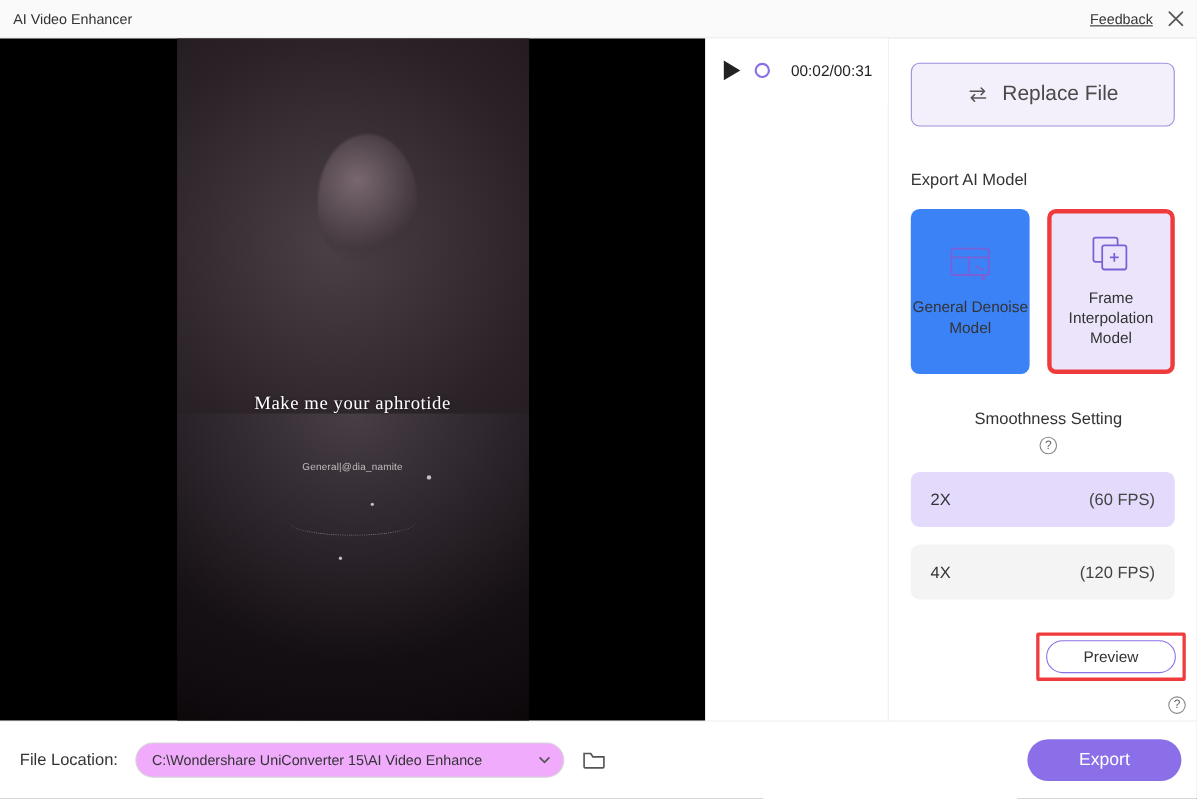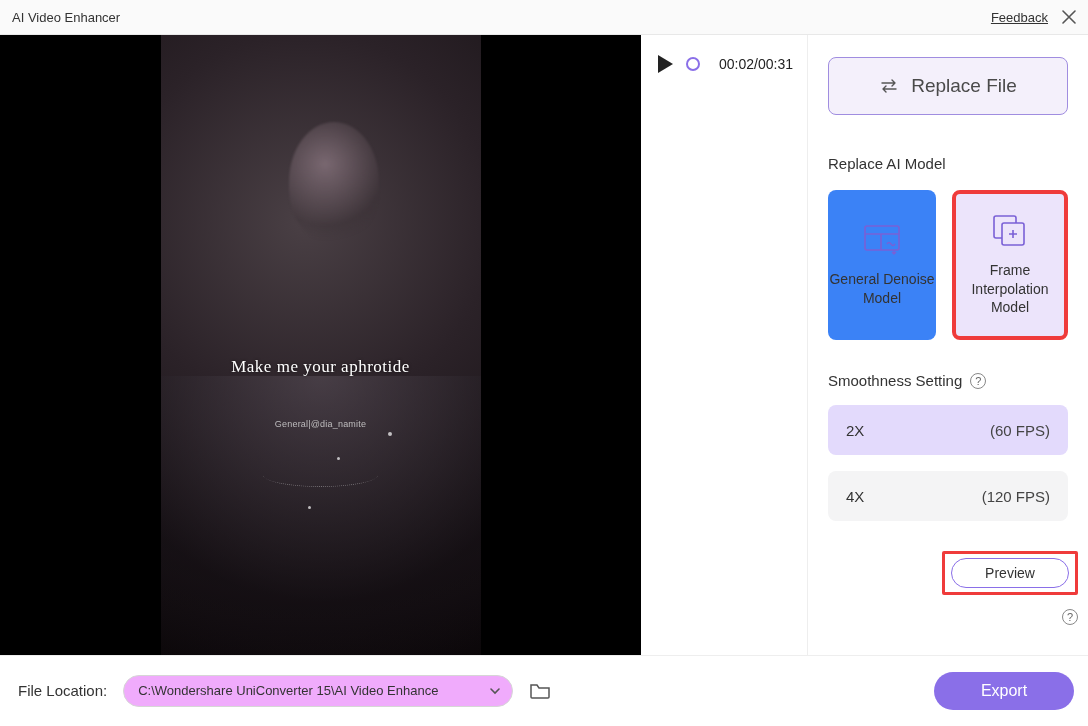--- a/index.html
+++ b/index.html
@@ -28,21 +28,21 @@
   .seekbar { flex:1; position:relative; height: 6px; background:#ececec; border-radius:4px; cursor:pointer; }
   .seek-fill { position:absolute; left:0; top:0; bottom:0; width: 6%; background:#8a6fe8; border-radius:4px; }
   .seek-thumb { position:absolute; top:50%; left:6%; width:14px; height:14px; border-radius:50%; background:#fff; border:2px solid #8a6fe8; transform:translate(-50%,-50%); }
   .timecode { font-size: 14px; color:#222; min-width:86px; text-align:right; }
 
   .side-panel { flex:1; padding: 22px 10px 0 20px; overflow:hidden; display:flex; flex-direction:column; }
   .replace-btn { border:1px solid #a08de0; background:#f4f0fb; height: 58px; border-radius:8px; display:flex; align-items:center; justify-content:center; gap:12px; cursor:pointer; color:#4a4a4a; font-size:19px; margin-right:10px; }
   .replace-btn svg { color:#555; }
 
   .section-label { margin-top: 40px; font-size:15px; color:#333; }
-  .section-label.with-help { display:flex; align-items:center; gap:8px; margin-top: 32px; }
+  .section-label.with-help { display:flex; align-items:center; gap:8px; margin-top: 32px; flex-direction: column; }
 
   .model-row { display:flex; gap:16px; margin-top:18px; margin-right:10px; }
   .model-card { flex:1; height:150px; border-radius:8px; display:flex; flex-direction:column; align-items:center; justify-content:center; gap:14px; cursor:pointer; font-size:14px; color:#333; text-align:center; line-height:1.35; }
   .model-card.inactive { background:#3b82f6; }
   .model-card.active { background:#ece4fb; border:4px solid #ef3b3b; padding-top: 0; }
   .model-card svg { color:#7a60d6; }
 
   .help-icon { width:16px; height:16px; border:1px solid #888; border-radius:50%; display:inline-flex; align-items:center; justify-content:center; font-size:11px; color:#666; cursor:pointer; }
 
   .smooth-list { margin-top: 16px; display:flex; flex-direction:column; gap:16px; margin-right:10px; }
@@ -110,21 +110,21 @@
 
   <div class="side-panel">
     <div class="replace-btn">
       <svg width="20" height="14" viewBox="0 0 20 14">
         <path d="M3 4 H16 M13 1 L16 4 L13 7" stroke="currentColor" stroke-width="1.4" fill="none" stroke-linecap="round" stroke-linejoin="round"></path>
         <path d="M17 10 H4 M7 7 L4 10 L7 13" stroke="currentColor" stroke-width="1.4" fill="none" stroke-linecap="round" stroke-linejoin="round"></path>
       </svg>
       <span>Replace File</span>
     </div>
 
-    <div class="section-label">Replace AI Model</div>
+    <div class="section-label">Export AI Model</div>
 
     <div class="model-row">
       <div class="model-card inactive">
         <svg width="42" height="34" viewBox="0 0 42 34">
           <rect x="4" y="4" width="34" height="24" rx="2" fill="none" stroke="currentColor" stroke-width="1.6"></rect>
           <path d="M4 12 H38" stroke="currentColor" stroke-width="1.6"></path>
           <path d="M20 12 V28" stroke="currentColor" stroke-width="1.6"></path>
           <path d="M26 22 q2 -3 4 0 q2 3 4 0" stroke="currentColor" stroke-width="1.4" fill="none"></path>
           <path d="M33 28 v4 m-2 -2 l2 2 l2 -2" stroke="currentColor" stroke-width="1.4" fill="none"></path>
         </svg>

